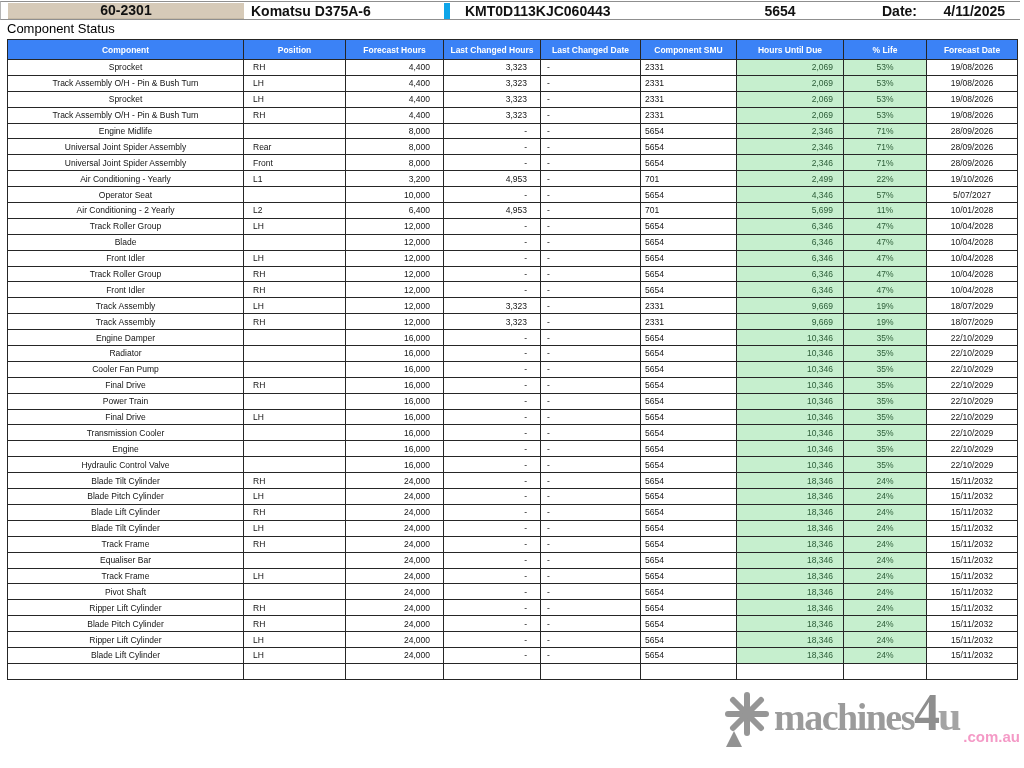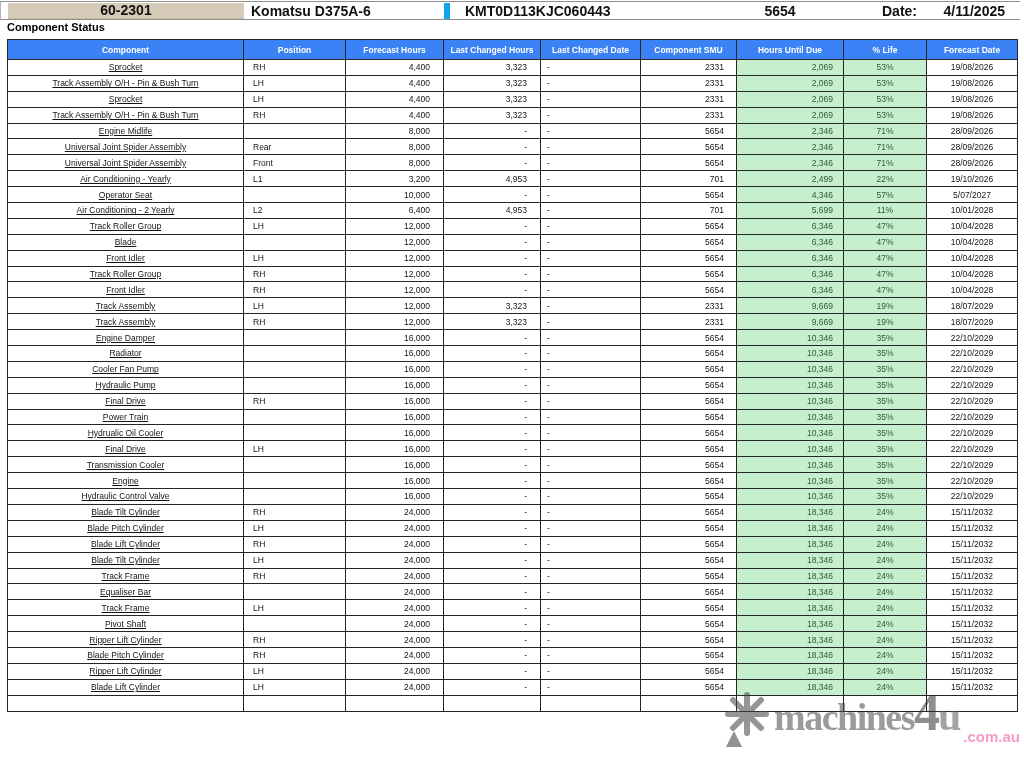--- a/index.html
+++ b/index.html
@@ -14,40 +14,40 @@
     display:flex;align-items:center;font-weight:bold;font-size:14px;white-space:nowrap;
   }
   .m-spacer{width:7px;height:100%;}
   .m-asset{width:236px;height:15px;line-height:15px;text-align:center;background:#D6CAB8;border-bottom:1px solid #c6baa6;}
   .m-model{width:200px;padding-left:7px;box-sizing:border-box;}
   .m-serial{width:281px;padding-left:15px;box-sizing:border-box;border-left:6px solid #0ea5e9;}
   .m-smu{width:110px;text-align:center;}
   .m-datelabel{width:82px;text-align:right;}
   .m-datevalue{width:90px;text-align:right;padding-right:2px;box-sizing:border-box;}
   
-  .title{position:absolute;left:7px;top:21px;font-size:11px;font-weight:bold;color:#000;}
+  .title{position:absolute;left:7px;top:21px;font-size:13px;font-weight:normal;color:#000;}
   
   table.grid{
     position:absolute;left:7px;top:39px;width:1010px;
     border-collapse:collapse;table-layout:fixed;font-size:8.5px;
   }
   table.grid th{
     background:#3b82f6;color:#ffffff;font-weight:bold;font-size:8.5px;
     height:19px;border:1px solid #262626;padding:0 2px;overflow:hidden;white-space:nowrap;
   }
   table.grid td{
     height:15.9px;border:1px solid #262626;padding:0 4px;
     overflow:hidden;white-space:nowrap;box-sizing:border-box;color:#141414;
   }
-  table.grid td:nth-child(1){text-align:center;text-decoration:underline;}
+  table.grid td:nth-child(1){text-align:center;}
   table.grid td:nth-child(2){text-align:left;padding-left:9px;}
   table.grid td:nth-child(3){text-align:right;padding-right:13px;}
   table.grid td:nth-child(4){text-align:right;padding-right:13px;}
   table.grid td:nth-child(5){text-align:left;padding-left:6px;}
-  table.grid td:nth-child(6){text-align:right;padding-right:12px;}
+  table.grid td:nth-child(6){text-align:left;padding-right:12px;}
   table.grid td:nth-child(7){text-align:right;padding-right:10px;}
   table.grid td:nth-child(8){text-align:center;}
   table.grid td:nth-child(9){text-align:center;}
   table.grid tr.data-row td:nth-child(7),
   table.grid tr.data-row td:nth-child(8){background:#C6EFCE;color:#2B5B36;}
   
   .watermark{
     position:absolute;left:720px;top:686px;width:300px;height:64px;
     opacity:.55;pointer-events:none;
   }
@@ -313,54 +313,32 @@
         <td></td>
         <td>16,000</td>
         <td>-</td>
         <td>-</td>
         <td>5654</td>
         <td>10,346</td>
         <td>35%</td>
         <td>22/10/2029</td>
       </tr>
       <tr class="data-row">
-        <td>Hydraulic Pump</td>
-        <td></td>
-        <td>16,000</td>
-        <td>-</td>
-        <td>-</td>
-        <td>5654</td>
-        <td>10,346</td>
-        <td>35%</td>
-        <td>22/10/2029</td>
-      </tr>
-      <tr class="data-row">
         <td>Final Drive</td>
         <td>RH</td>
         <td>16,000</td>
         <td>-</td>
         <td>-</td>
         <td>5654</td>
         <td>10,346</td>
         <td>35%</td>
         <td>22/10/2029</td>
       </tr>
       <tr class="data-row">
         <td>Power Train</td>
-        <td></td>
-        <td>16,000</td>
-        <td>-</td>
-        <td>-</td>
-        <td>5654</td>
-        <td>10,346</td>
-        <td>35%</td>
-        <td>22/10/2029</td>
-      </tr>
-      <tr class="data-row">
-        <td>Hydrualic Oil Cooler</td>
         <td></td>
         <td>16,000</td>
         <td>-</td>
         <td>-</td>
         <td>5654</td>
         <td>10,346</td>
         <td>35%</td>
         <td>22/10/2029</td>
       </tr>
       <tr class="data-row">

